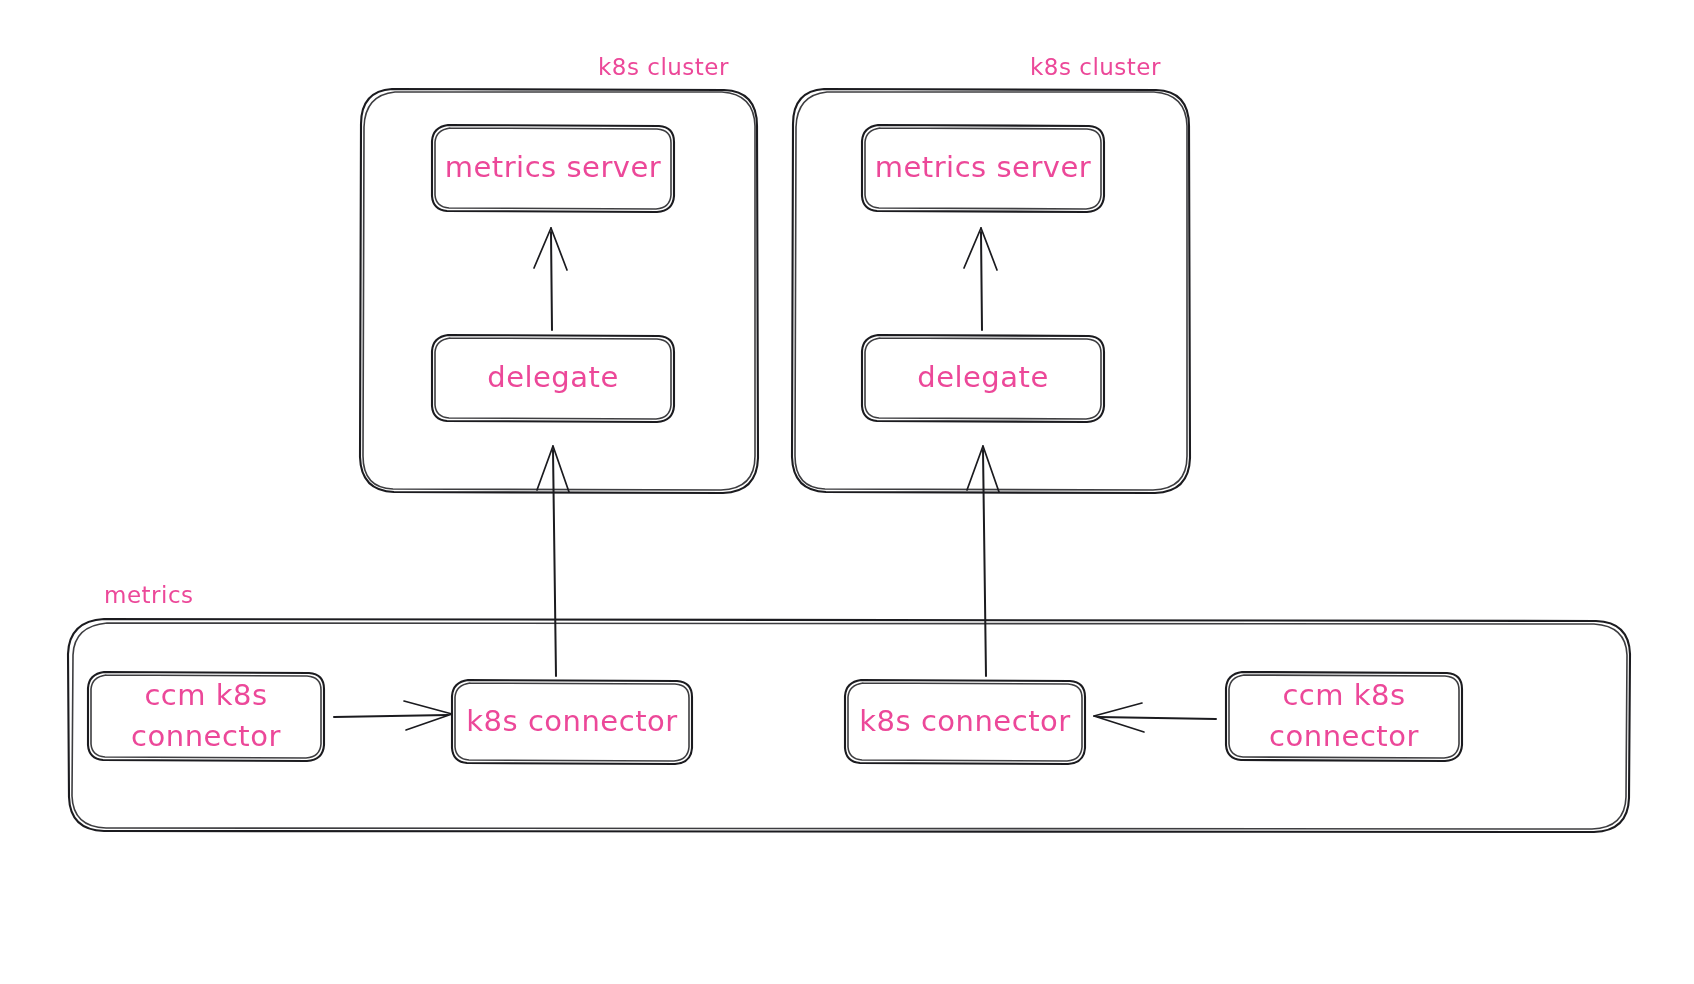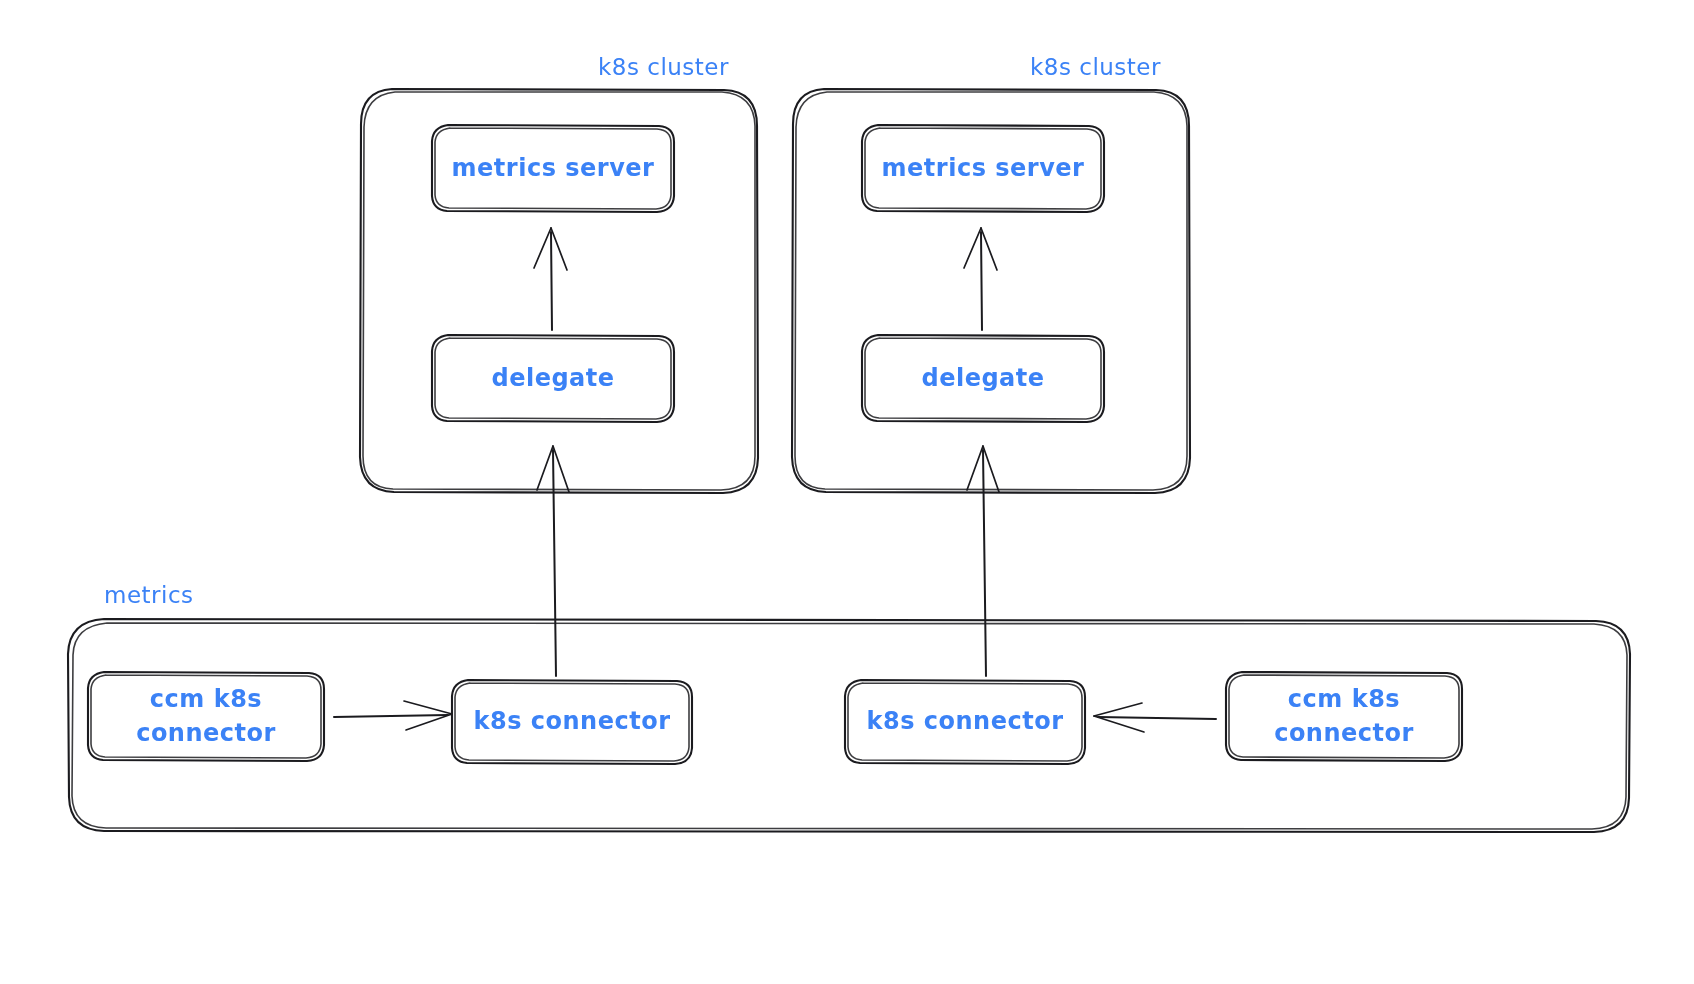--- a/index.html
+++ b/index.html
@@ -20,30 +20,29 @@
   #sketch {
     position: absolute;
     left: 0;
     top: 0;
     width: 1694px;
     height: 984px;
   }
   .lbl {
     position: absolute;
     font-family: "DejaVu Sans", sans-serif;
-    color: #3b82f6;
+    color: #ec4899;
     white-space: pre;
     letter-spacing: 0.5px;
     pointer-events: none;
   }
   .lbl-node {
-    font-size: 24px;
+    font-size: 29px;
     text-align: right;
     line-height: 1.42;
-    font-weight: bold;
   }
   .lbl-group {
     font-size: 23px;
   }
   .center {
     display: flex;
     align-items: center;
     justify-content: center;
   }
 </style>

